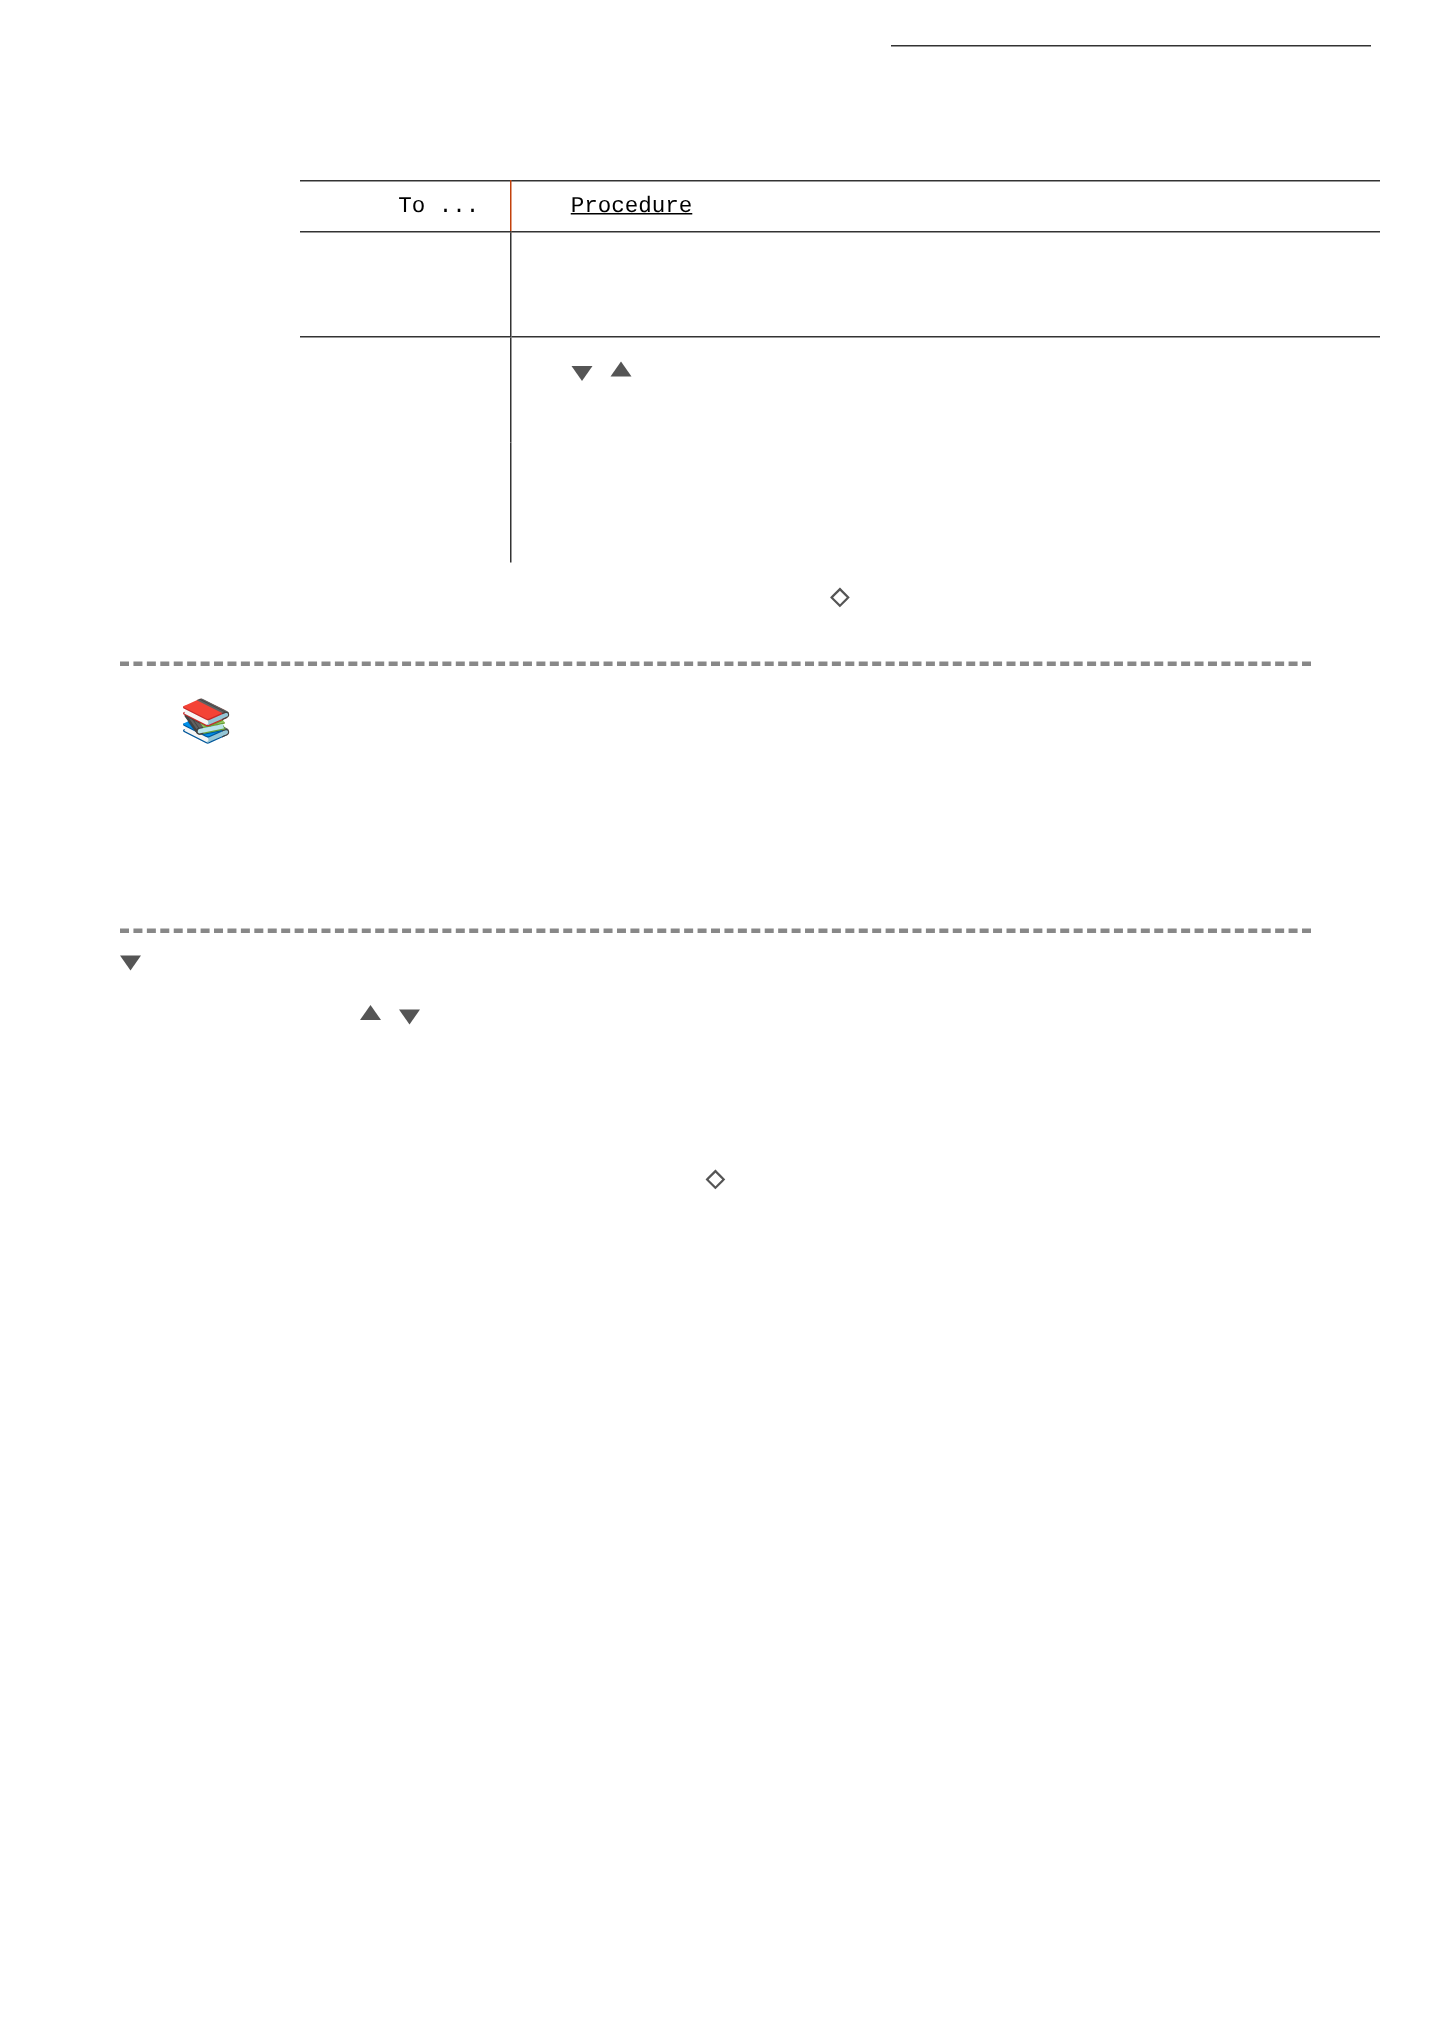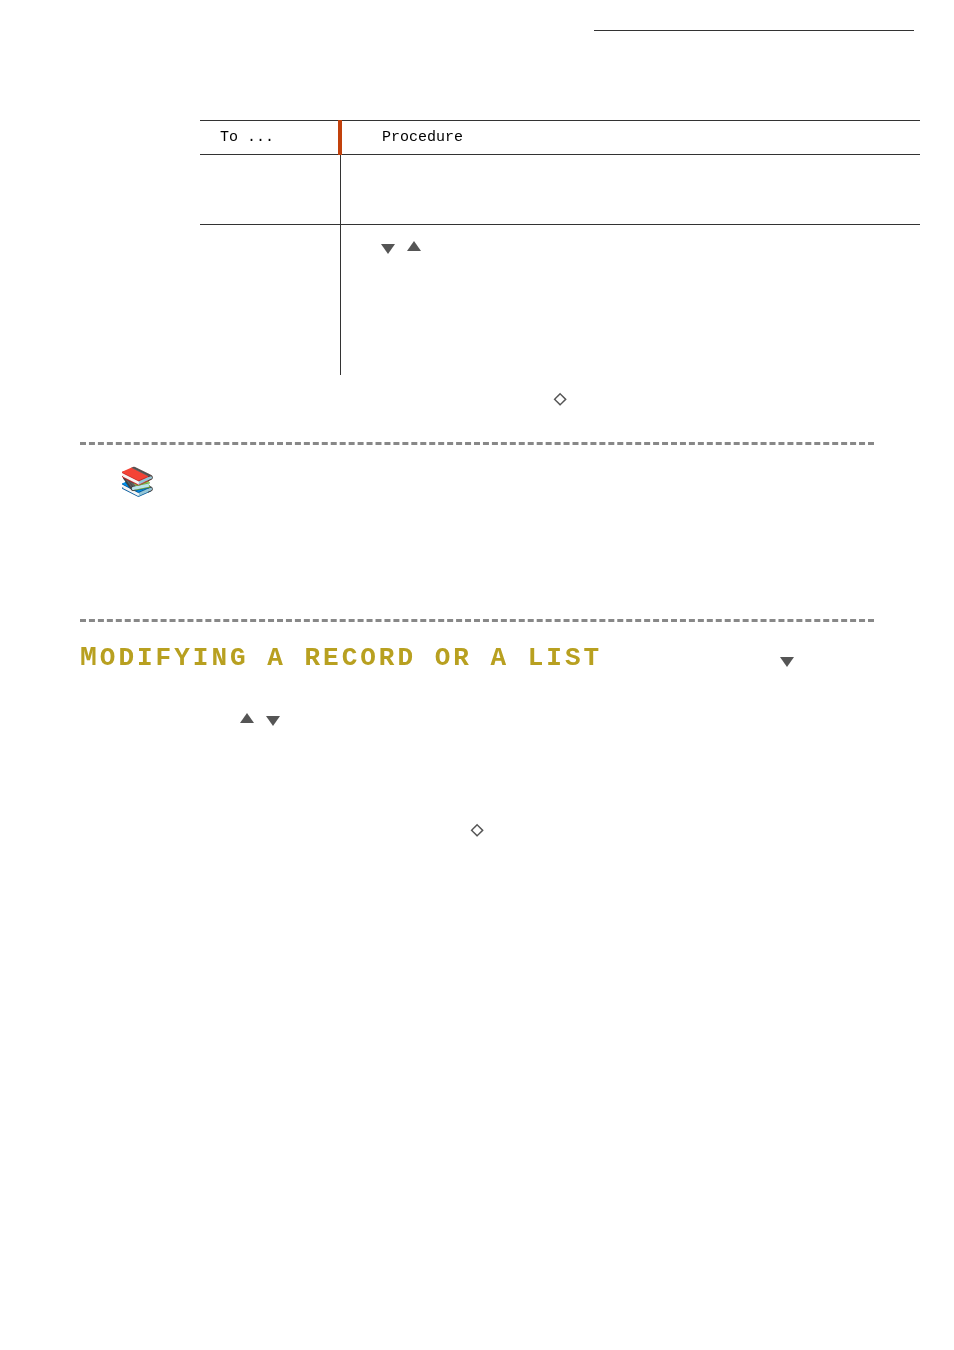--- a/index.html
+++ b/index.html
@@ -52,26 +52,27 @@
       padding: 8px 20px;
       font-weight: normal;
       font-family: 'Courier New', Courier, monospace;
       font-size: 15px;
       text-align: left;
       background: #fff;
     }
 
     .proc-table th.col-to {
       width: 140px;
-      border-right: 4px solid #c2410c;
-      text-align: left;
+      border-right: 1px solid #c2410c;
+      text-align: right;
     }
 
     .proc-table th.col-proc {
       padding-left: 40px;
+      text-decoration: underline;
     }
 
     .proc-table td {
       padding: 16px 20px;
       vertical-align: top;
       font-size: 14px;
       font-family: 'Courier New', Courier, monospace;
     }
 
     .proc-table td.col-to {
@@ -223,23 +224,20 @@
       <span class="book-icon">📚</span>
       <div class="section-content">
         
       </div>
     </div>
 
     <hr class="dashed-separator">
 
     <div class="section-modifying modifying-section">
       <div style="display:flex; align-items:baseline; justify-content:space-between;">
-        <div class="section-heading">
-          <span class="first-letter">M</span><span>ODIFYING A RECORD OR A LIST</span>
-        </div>
         <div style="margin-right: 80px; margin-top:-10px;">
           <span class="arrow-down"></span>
         </div>
       </div>
 
       <div class="section-content">
 
         <div style="margin-top:20px; display:flex; gap:12px; align-items:center; margin-left:120px;">
           <span class="arrow-up"></span>
           <span class="arrow-down"></span>

